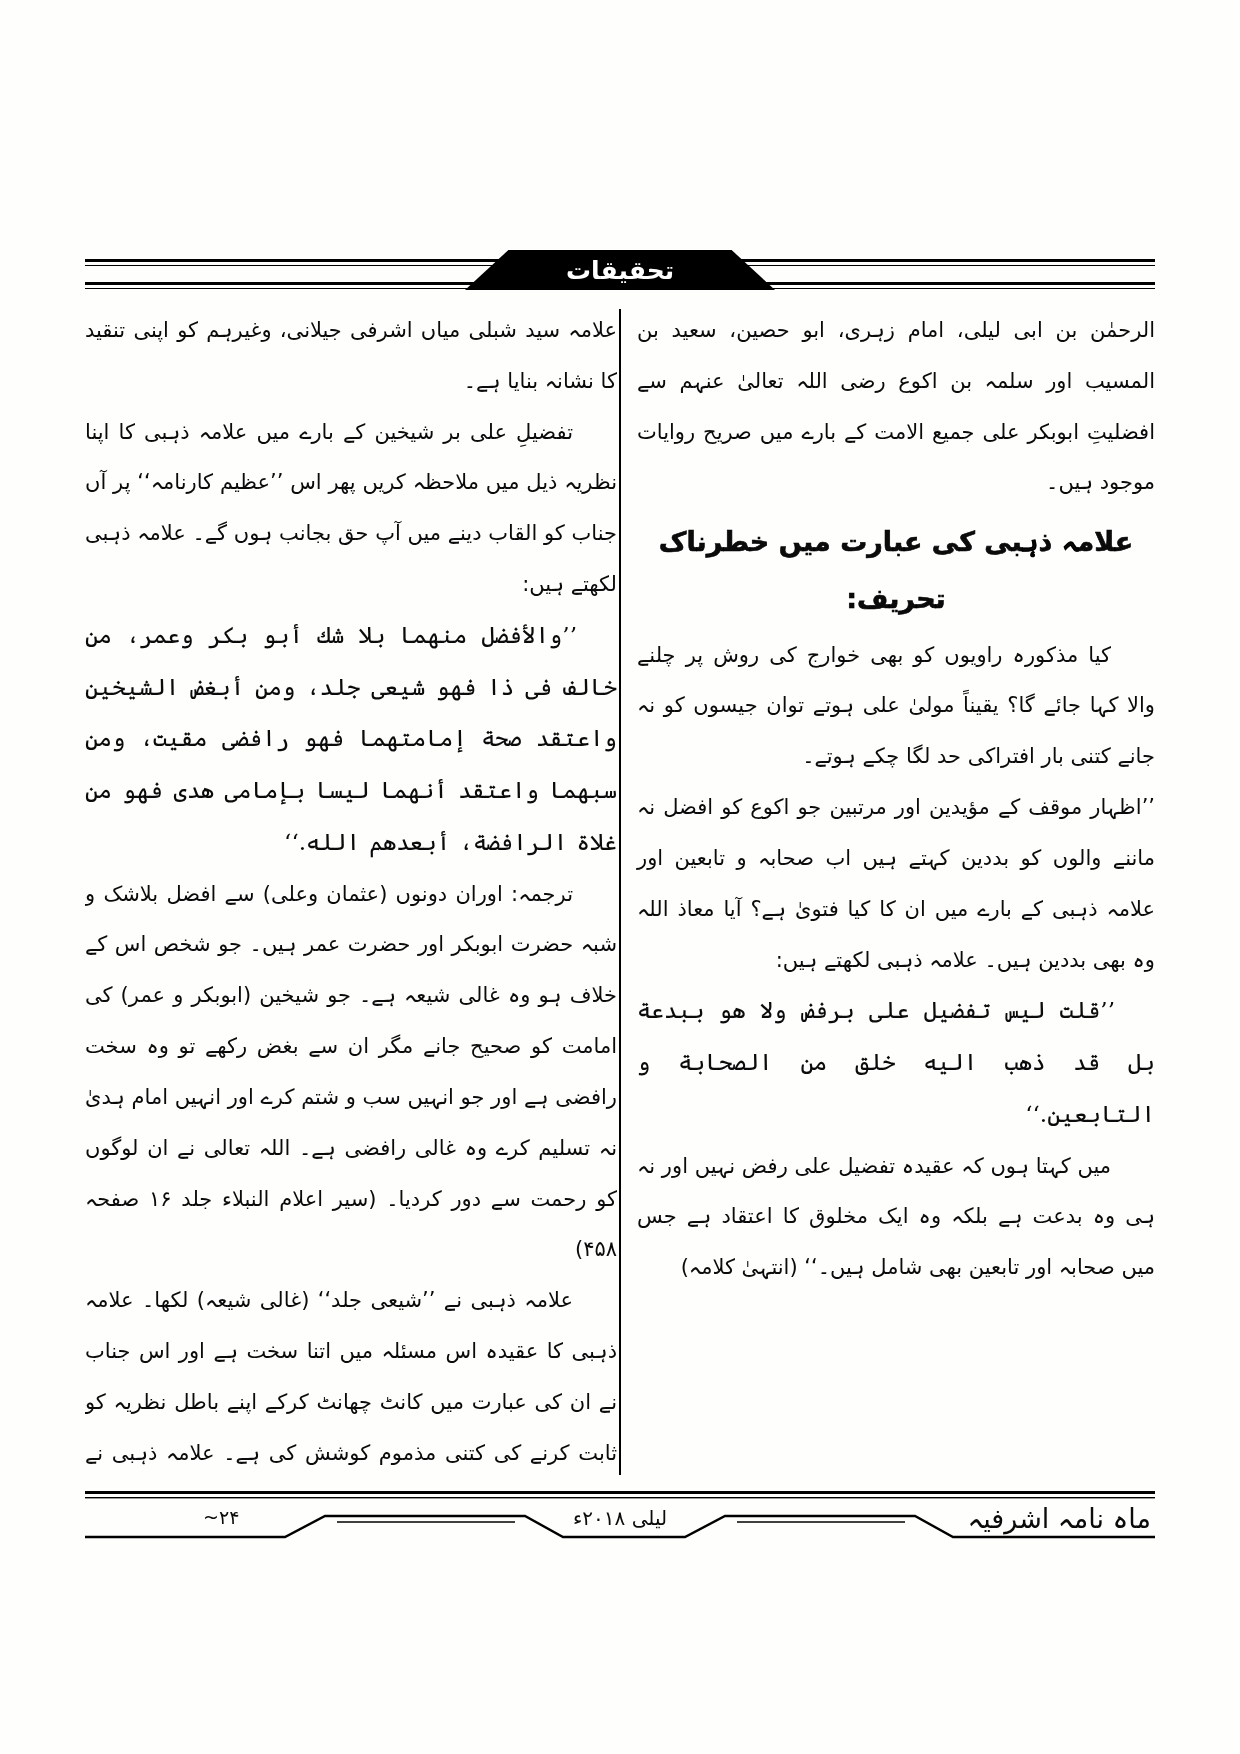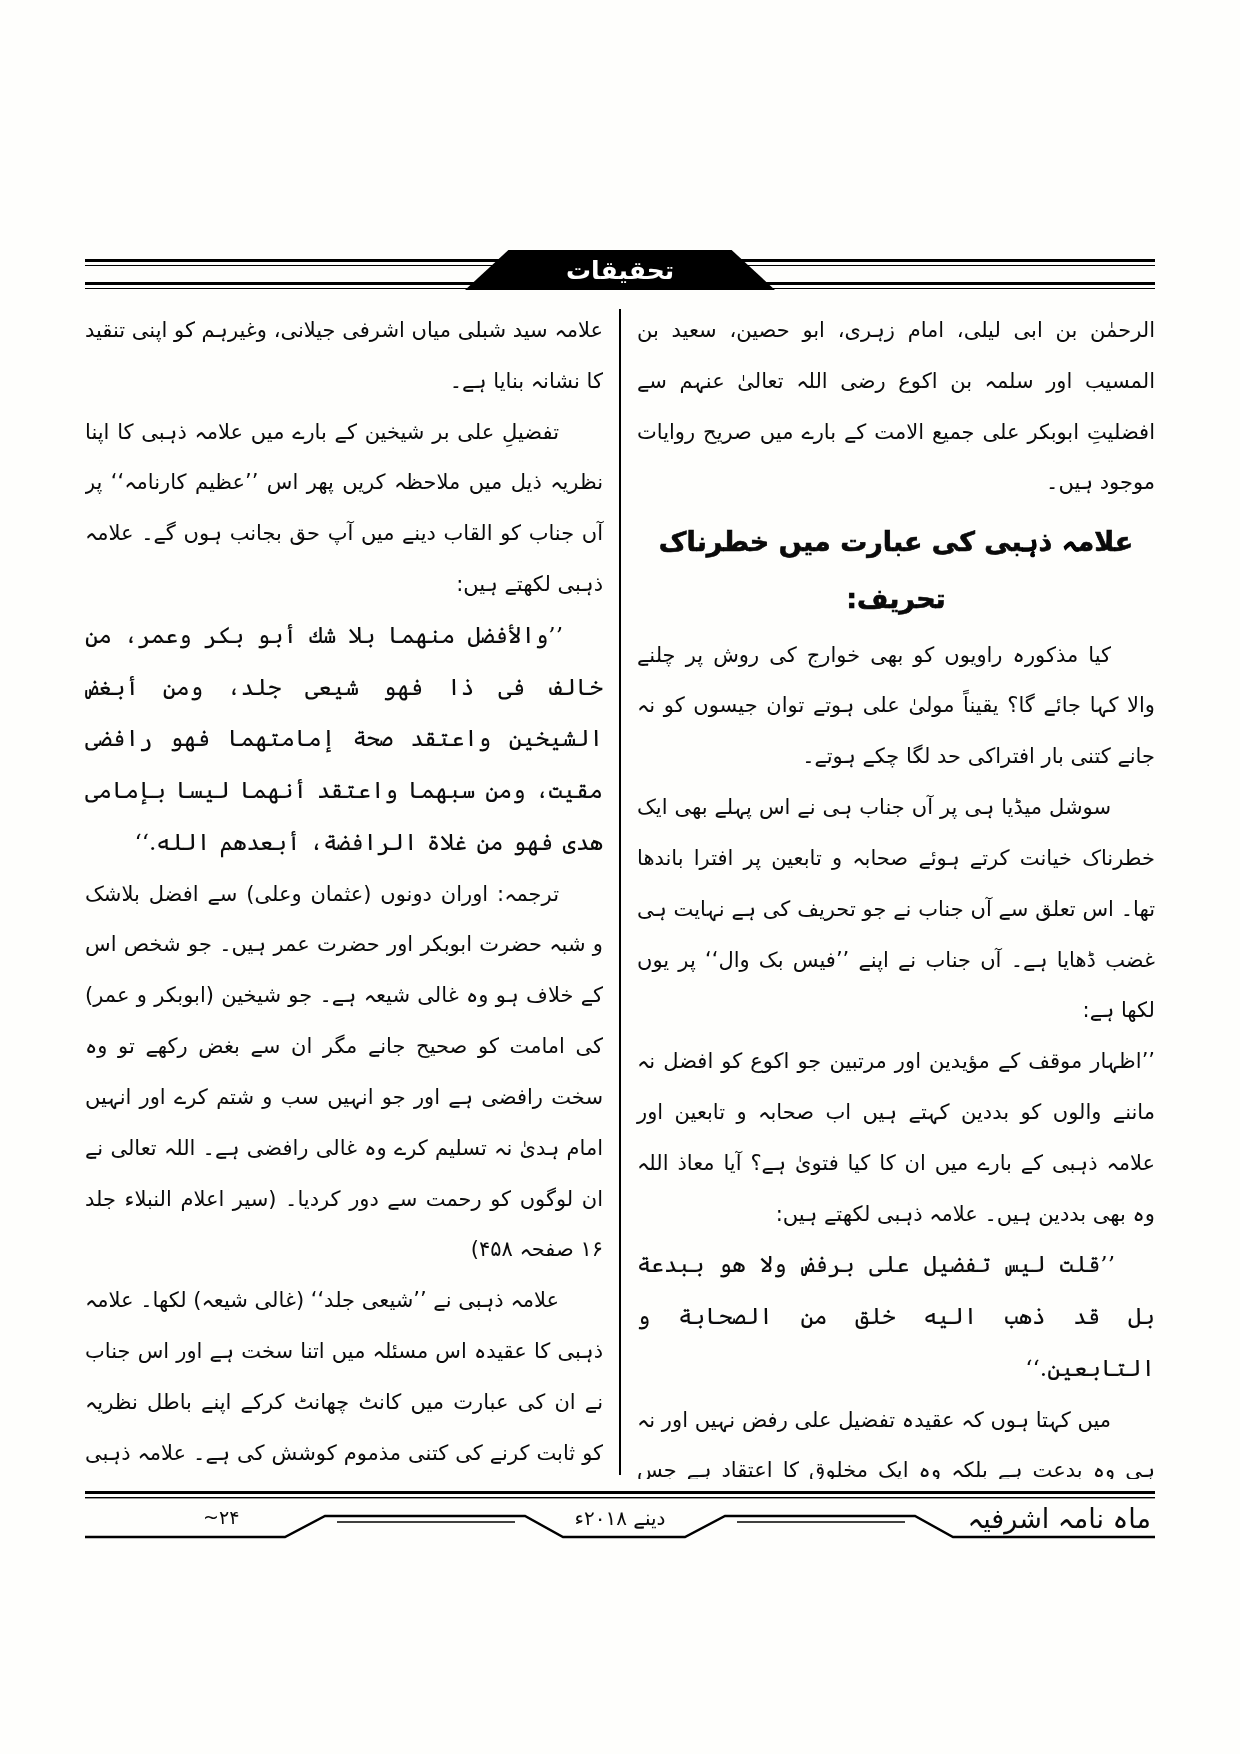--- a/index.html
+++ b/index.html
@@ -28,21 +28,21 @@
   }
   .banner-trapezoid span{color:#fff;font-weight:bold;font-size:25px;letter-spacing:1px;}
   
   .columns{
     position:absolute;top:305px;left:85px;right:85px;bottom:275px;
     display:flex;direction:rtl;
   }
   .col{width:50%;box-sizing:border-box;overflow:hidden;}
   .col-first{padding-left:16px;}
   .divider{width:2px;background:#000;margin:4px 0;}
-  .col-second{padding-right:16px;}
+  .col-second{padding-right:2px;}
   .para{margin:0;direction:rtl;text-align:justify;text-justify:inter-word;}
   .para.urdu{font-size:21px;line-height:2.42;text-indent:44px;}
   .para.urdu-flush{font-size:21px;line-height:2.42;text-indent:0;}
   .para.arabic{
     font-family:"DejaVu Serif",serif;
     font-size:23px;line-height:2.25;text-indent:40px;
     word-spacing:2px;
   }
   .para.heading{
     font-size:27px;font-weight:bold;text-align:center;
@@ -72,21 +72,20 @@
     <div class="banner-trapezoid">
       <span>تحقیقات</span>
     </div>
   </div>
 
   <div class="columns">
     <div class="col col-first">
         <p class="para urdu-flush">الرحمٰن بن ابی لیلی، امام زہری، ابو حصین، سعید بن المسیب اور سلمہ بن اکوع رضی اللہ تعالیٰ عنہم سے افضلیتِ ابوبکر علی جمیع الامت کے بارے میں صریح روایات موجود ہیں۔</p>
         <p class="para heading">علامہ ذہبی کی عبارت میں خطرناک تحریف:</p>
         <p class="para urdu">کیا مذکورہ راویوں کو بھی خوارج کی روش پر چلنے والا کہا جائے گا؟ یقیناً مولیٰ علی ہوتے توان جیسوں کو نہ جانے کتنی بار افتراکی حد لگا چکے ہوتے۔</p>
-        <p class="para urdu">سوشل میڈیا ہی پر آں جناب ہی نے اس پہلے بھی ایک خطرناک خیانت کرتے ہوئے صحابہ و تابعین پر افترا باندھا تھا۔ اس تعلق سے آں جناب نے جو تحریف کی ہے نہایت ہی غضب ڈھایا ہے۔ آں جناب نے اپنے ’’فیس بک وال‘‘ پر یوں لکھا ہے:</p>
         <p class="para urdu-flush">’’اظہار موقف کے مؤیدین اور مرتبین جو اکوع کو افضل نہ ماننے والوں کو بددین کہتے ہیں اب صحابہ و تابعین اور علامہ ذہبی کے بارے میں ان کا کیا فتویٰ ہے؟ آیا معاذ اللہ وہ بھی بددین ہیں۔ علامہ ذہبی لکھتے ہیں:</p>
         <p class="para arabic">’’قلت لیس تفضیل علی برفض ولا هو ببدعة بل قد ذهب الیه خلق من الصحابة و التابعین.‘‘</p>
         <p class="para urdu">میں کہتا ہوں کہ عقیدہ تفضیل علی رفض نہیں اور نہ ہی وہ بدعت ہے بلکہ وہ ایک مخلوق کا اعتقاد ہے جس میں صحابہ اور تابعین بھی شامل ہیں۔‘‘ (انتہیٰ کلامہ)</p>
       </div>
     <div class="divider"></div>
     <div class="col col-second">
         <p class="para urdu-flush">علامہ سید شبلی میاں اشرفی جیلانی، وغیرہم کو اپنی تنقید کا نشانہ بنایا ہے۔</p>
         <p class="para urdu">تفضیلِ علی بر شیخین کے بارے میں علامہ ذہبی کا اپنا نظریہ ذیل میں ملاحظہ کریں پھر اس ’’عظیم کارنامہ‘‘ پر آں جناب کو القاب دینے میں آپ حق بجانب ہوں گے۔ علامہ ذہبی لکھتے ہیں:</p>
         <p class="para arabic">’’والأفضل منهما بلا شك أبو بكر وعمر، من خالف فی ذا فهو شیعی جلد، ومن أبغض الشیخین واعتقد صحة إمامتهما فهو رافضی مقیت، ومن سبهما واعتقد أنهما لیسا بإمامی هدی فهو من غلاة الرافضة، أبعدهم الله.‘‘</p>
         <p class="para urdu">ترجمہ: اوران دونوں (عثمان وعلی) سے افضل بلاشک و شبہ حضرت ابوبکر اور حضرت عمر ہیں۔ جو شخص اس کے خلاف ہو وہ غالی شیعہ ہے۔ جو شیخین (ابوبکر و عمر) کی امامت کو صحیح جانے مگر ان سے بغض رکھے تو وہ سخت رافضی ہے اور جو انہیں سب و شتم کرے اور انہیں امام ہدیٰ نہ تسلیم کرے وہ غالی رافضی ہے۔ اللہ تعالی نے ان لوگوں کو رحمت سے دور کردیا۔ (سیر اعلام النبلاء جلد ۱۶ صفحہ ۴۵۸)</p>
@@ -96,17 +95,17 @@
 
   <div class="footer">
     <svg viewBox="0 0 1070 62" width="1070" height="62" aria-hidden="true">
       <rect x="0" y="4" width="1070" height="3" fill="#000"></rect>
       <rect x="0" y="10" width="1070" height="1.4" fill="#000"></rect>
       <polyline points="0,50 200,50 240,29 440,29 478,50 600,50 640,29 830,29 868,50 1070,50" fill="none" stroke="#000" stroke-width="2.4"></polyline>
       <line x1="252" y1="35" x2="430" y2="35" stroke="#000" stroke-width="1.6"></line>
       <line x1="652" y1="35" x2="820" y2="35" stroke="#000" stroke-width="1.6"></line>
     </svg>
     <span class="footer-label footer-title">ماہ نامہ اشرفیہ</span>
-    <span class="footer-label footer-date">دینے ۲۰۱۸ء</span>
+    <span class="footer-label footer-date">لیلی ۲۰۱۸ء</span>
     <span class="footer-label footer-page">۲۴~</span>
   </div>
 
 </div>
 
 </body></html>

